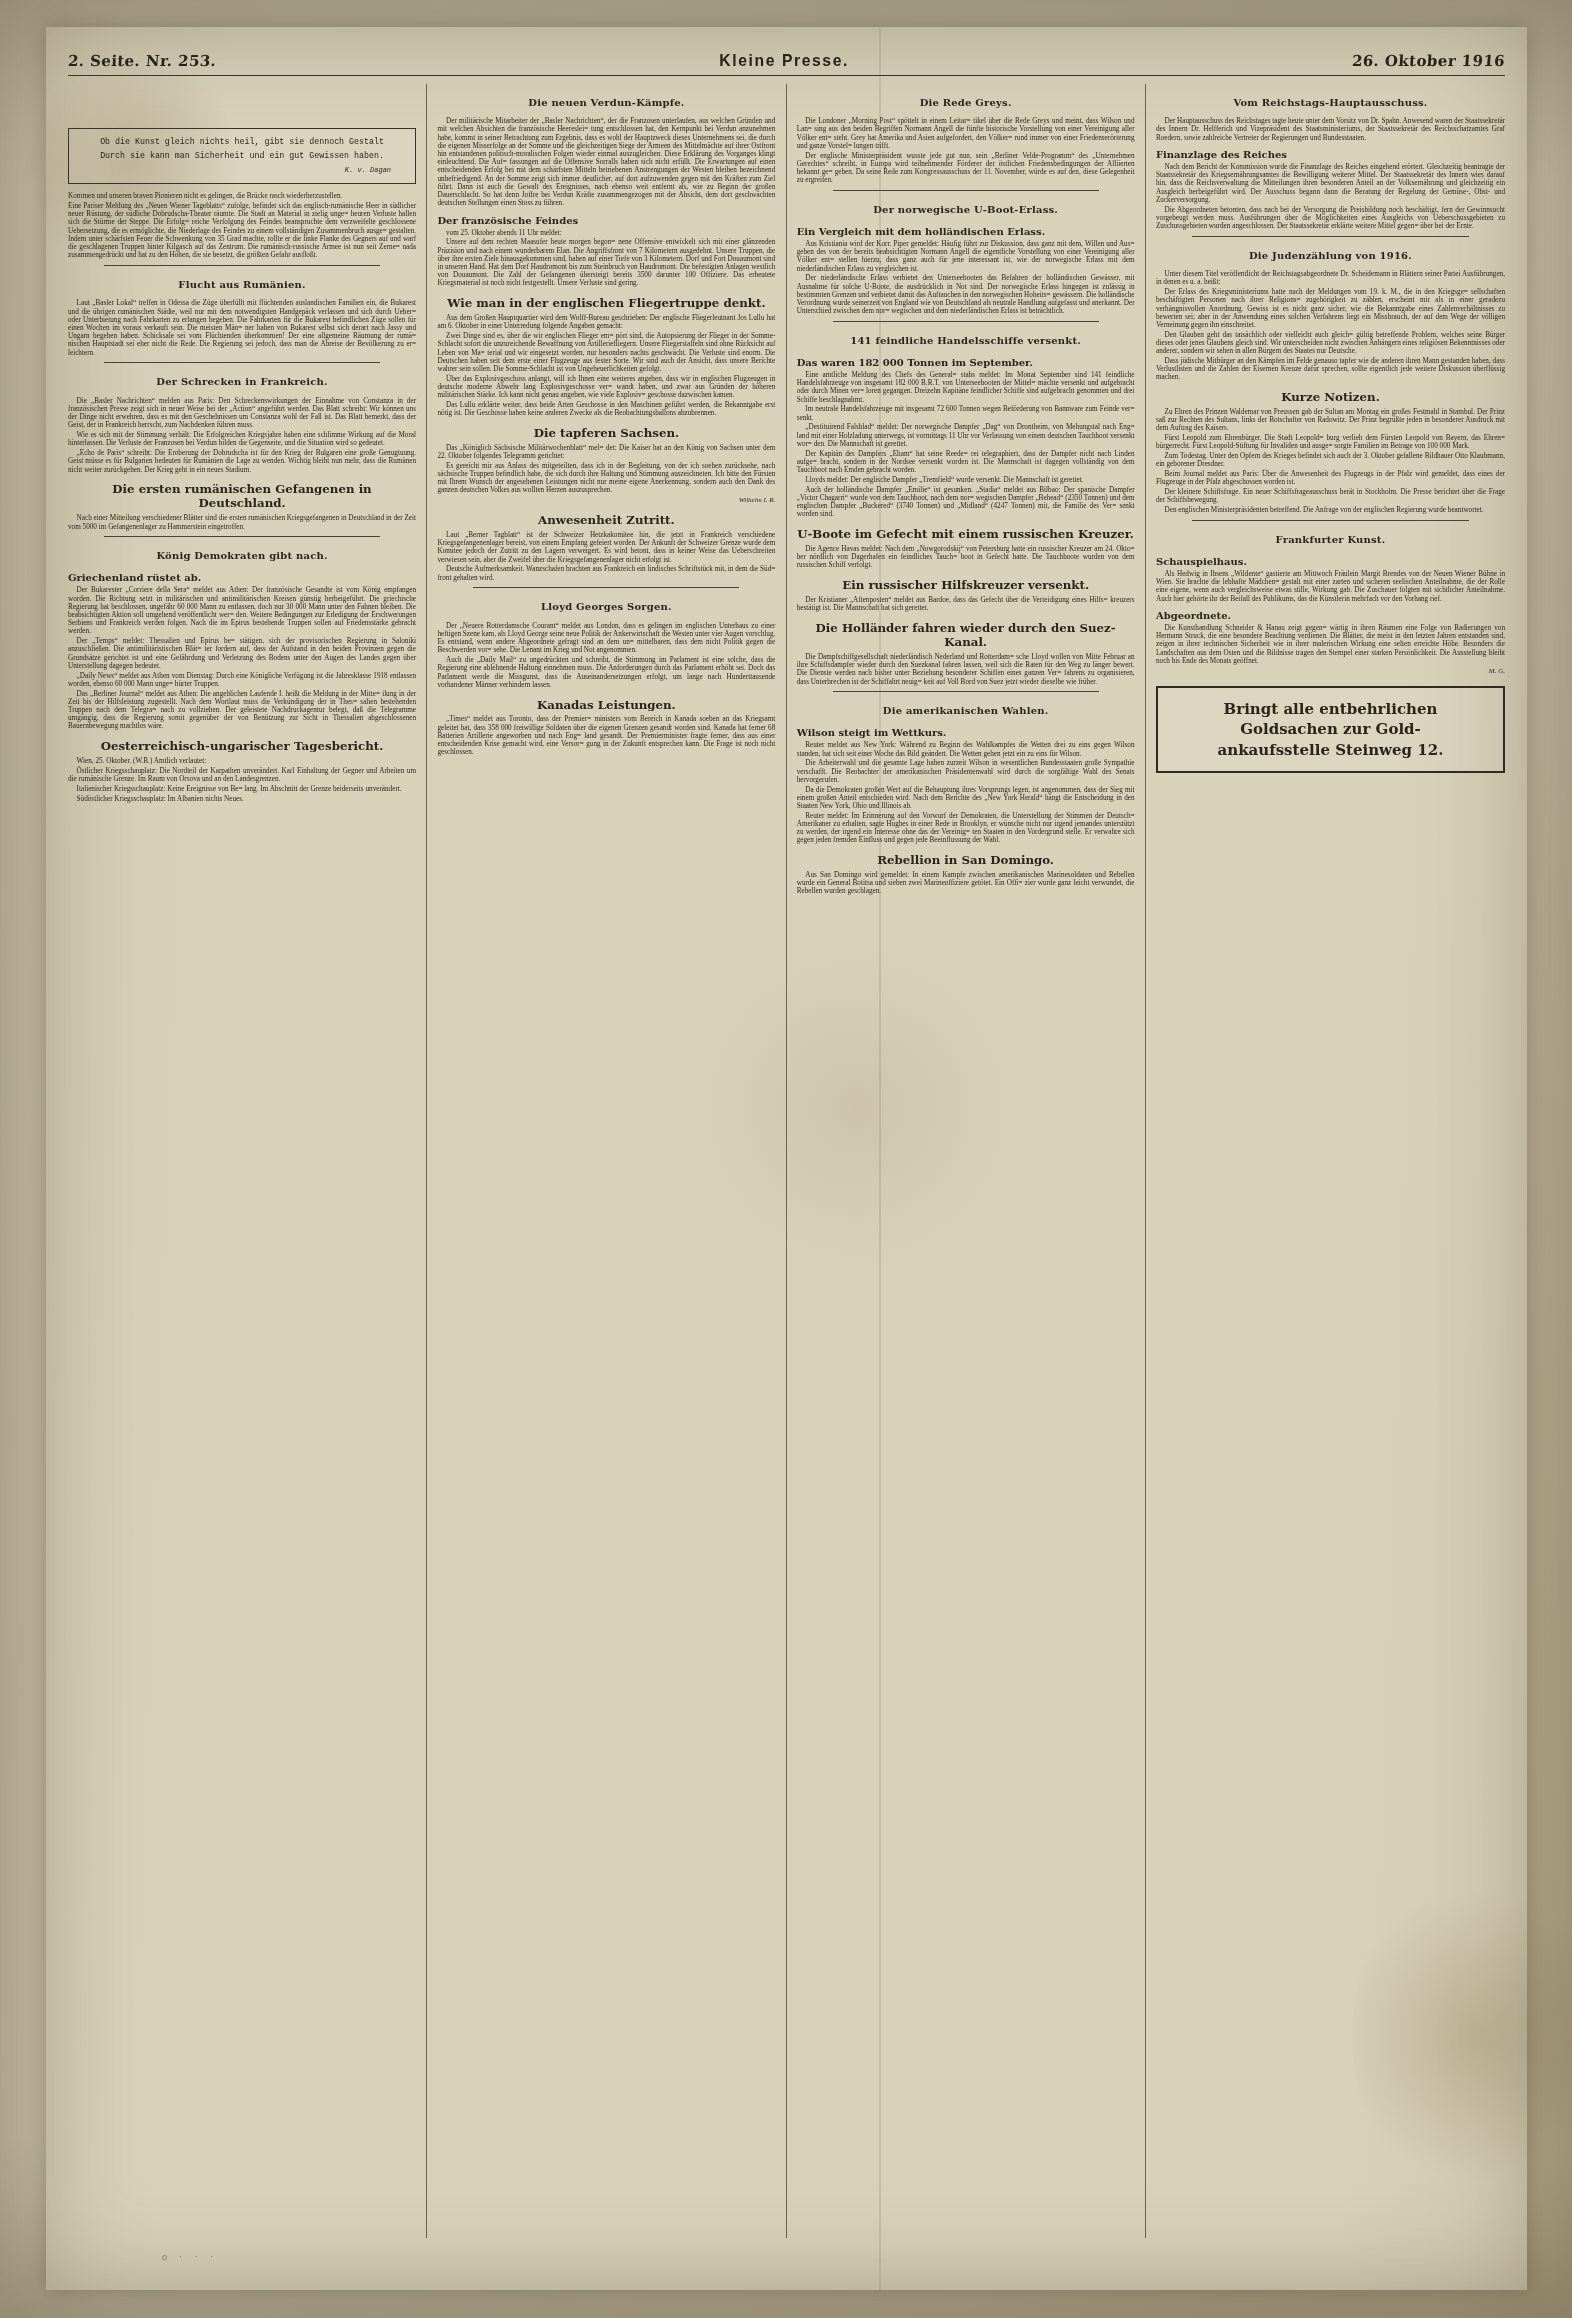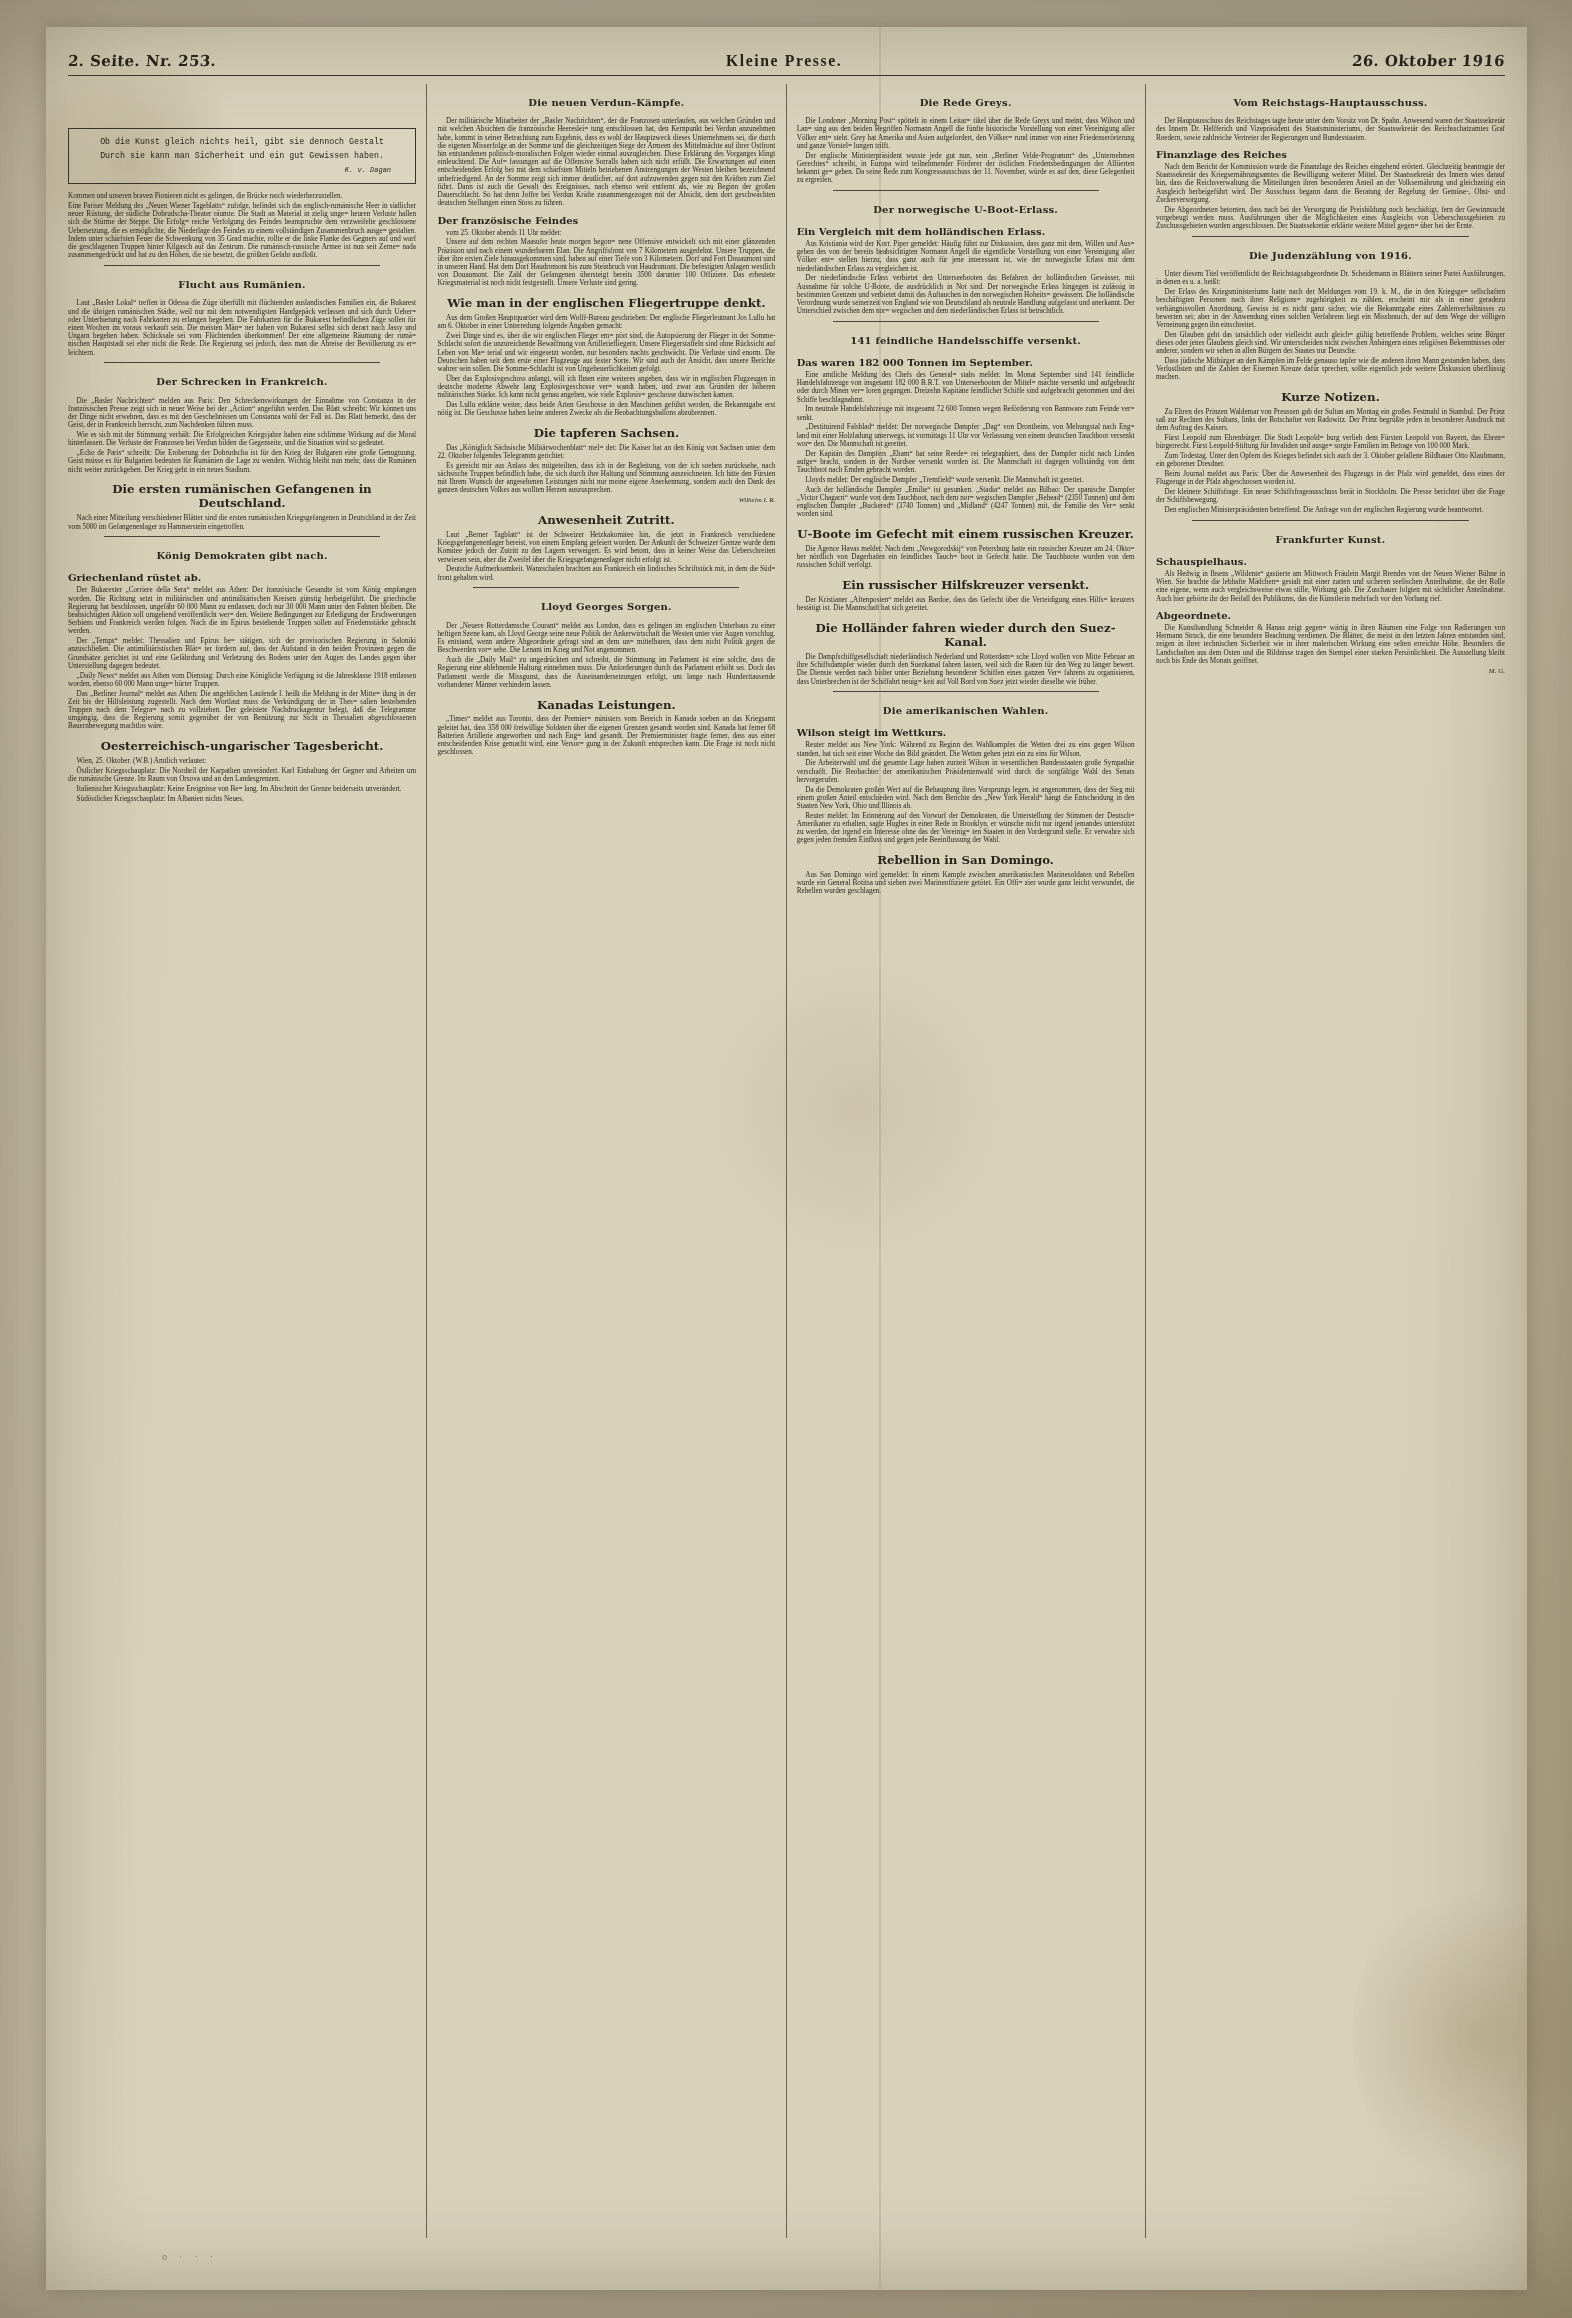--- a/index.html
+++ b/index.html
@@ -38,21 +38,21 @@
     position:absolute;left:68px;top:52px;width:1437px;height:2216px;
     color:#24201a;
   }
   
   .masthead{
     display:flex;align-items:flex-end;justify-content:space-between;
     border-bottom:1.6px solid #3a342a;
     padding-bottom:4.7px;margin-bottom:3.1px;
   }
   .mast-left,.mast-right{font-family:"DejaVu Serif", serif;font-weight:bold;font-size:15px;letter-spacing:0.4px;}
-  .mast-center{font-family:Liberation Serif, serif;font-weight:bold;font-size:15.7px;letter-spacing:1.6px;}
+  .mast-center{font-family:Liberation Sans, sans-serif;font-weight:bold;font-size:15.7px;letter-spacing:1.6px;}
   .mast-left{transform:skewX(-4deg);}
   .mast-right{transform:skewX(-4deg);}
 
   .columns{
     display:flex;gap:0;margin-top:7.9px;height:2154px;
   }
   .col{
     width:25%;
     padding:0 10.2px;
     box-sizing:border-box;
@@ -274,20 +274,25 @@
             <p>Der kleinere Schiffsfrage. Ein neuer Schiffsfrageausschuss berät in Stockholm. Die Presse berichtet über die Frage der Schiffsbewegung.</p>
             <p>Den englischen Ministerpräsidenten betreffend. Die Anfrage von der englischen Regierung wurde beantwortet.</p>
             <div class="rule-short"></div>
             <h2 class="head">Frankfurter Kunst.</h2>
             <h4 class="head3">Schauspielhaus.</h4>
             <p>Als Hedwig in Ibsens „Wildente“ gastierte am Mittwoch Fräulein Margit Brendes von der Neuen Wiener Bühne in Wien. Sie brachte die lebhafte Mädchen= gestalt mit einer zarten und sicheren seelischen Anteilnahme, die der Rolle eine eigene, wenn auch vergleichsweise etwas stille, Wirkung gab. Die Zuschauer folgten mit sichtlicher Anteilnahme. Auch hier gehörte ihr der Beifall des Publikums, das die Künstlerin mehrfach vor den Vorhang rief.</p>
             <h4 class="head3">Abgeordnete.</h4>
             <p>Die Kunsthandlung Schneider &amp; Hanau zeigt gegen= wärtig in ihren Räumen eine Folge von Radierungen von Hermann Struck, die eine besondere Beachtung verdienen. Die Blätter, die meist in den letzten Jahren entstanden sind, zeigen in ihrer technischen Sicherheit wie in ihrer malerischen Wirkung eine selten erreichte Höhe. Besonders die Landschaften aus dem Osten und die Bildnisse tragen den Stempel einer starken Persönlichkeit. Die Ausstellung bleibt noch bis Ende des Monats geöffnet.</p>
             <div class="sig">M. G.</div>
           </div>
+        <div class="bigad">
+          <div>Bringt alle entbehrlichen</div>
+          <div>Goldsachen zur Gold-</div>
+          <div>ankaufsstelle Steinweg 12.</div>
+        </div>
       </div>
     </div>
 
     <div class="scribble">o  ·  ·  ·</div>
   </div>
   <div class="fold"></div>
   <div class="edge-dark"></div>
 </div>
 
 

